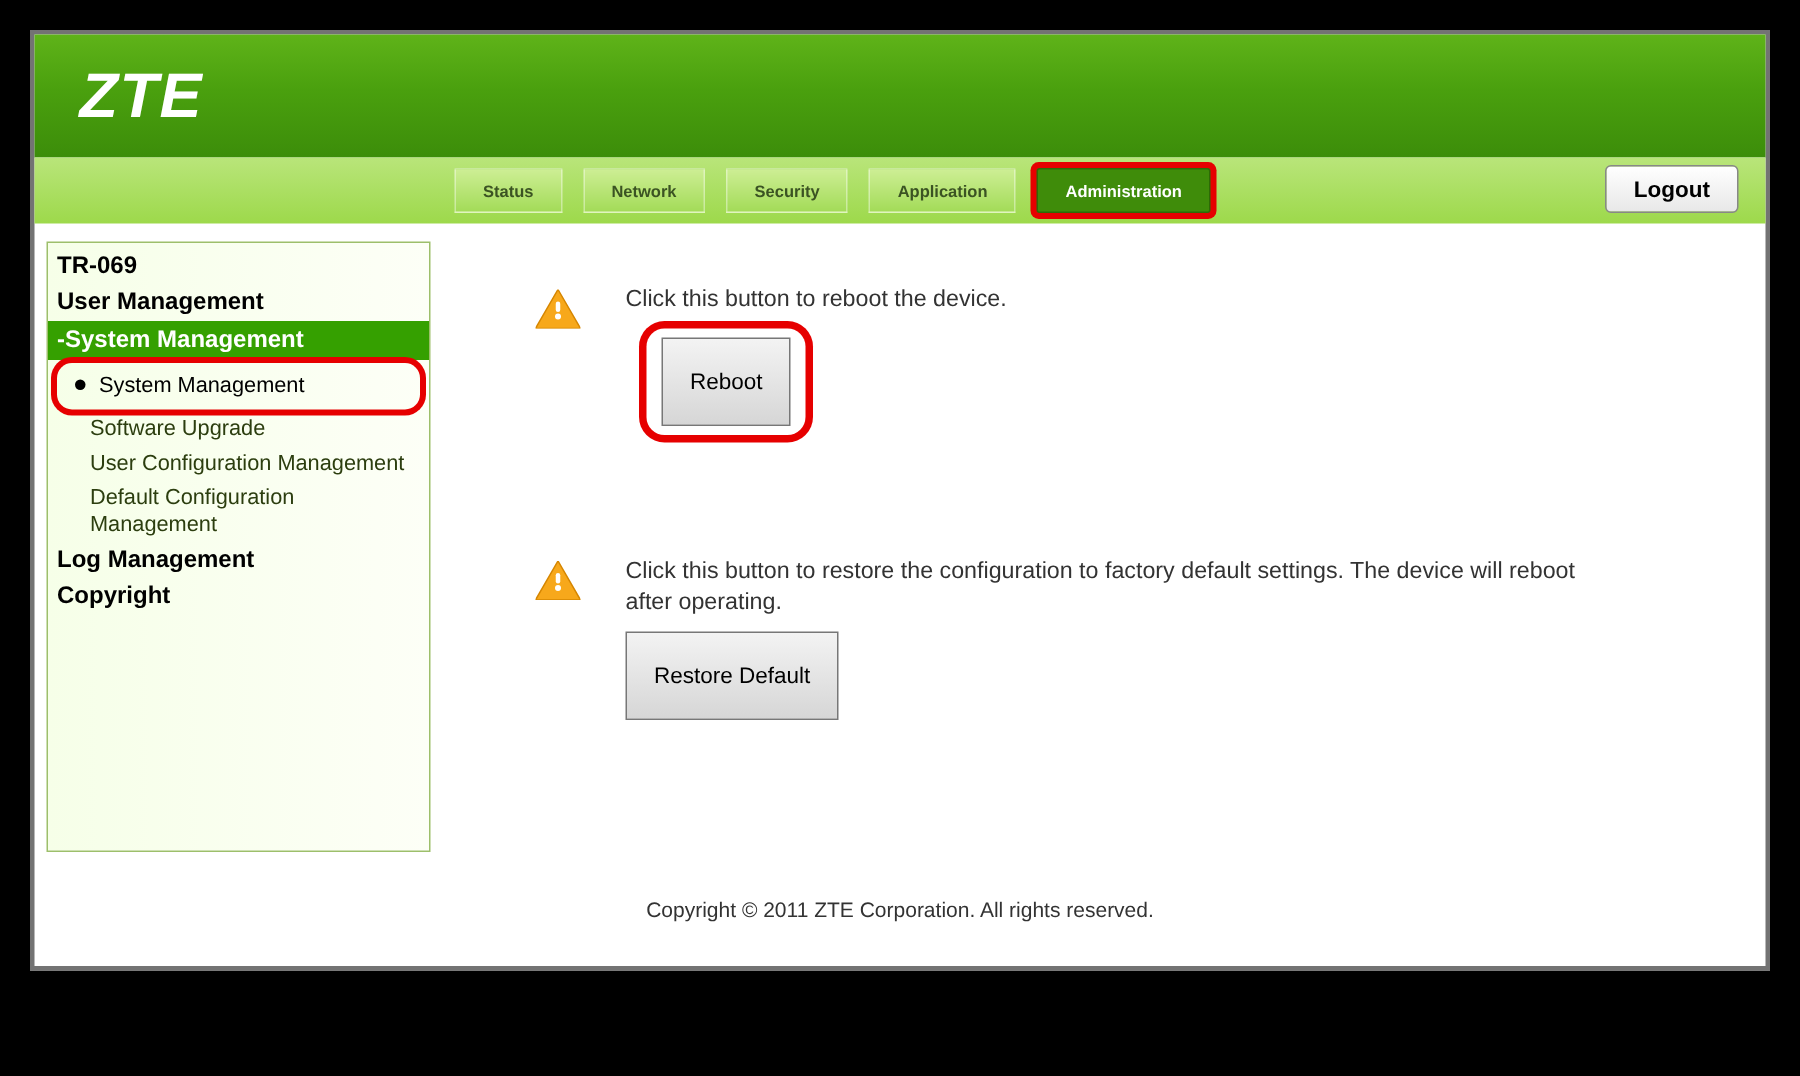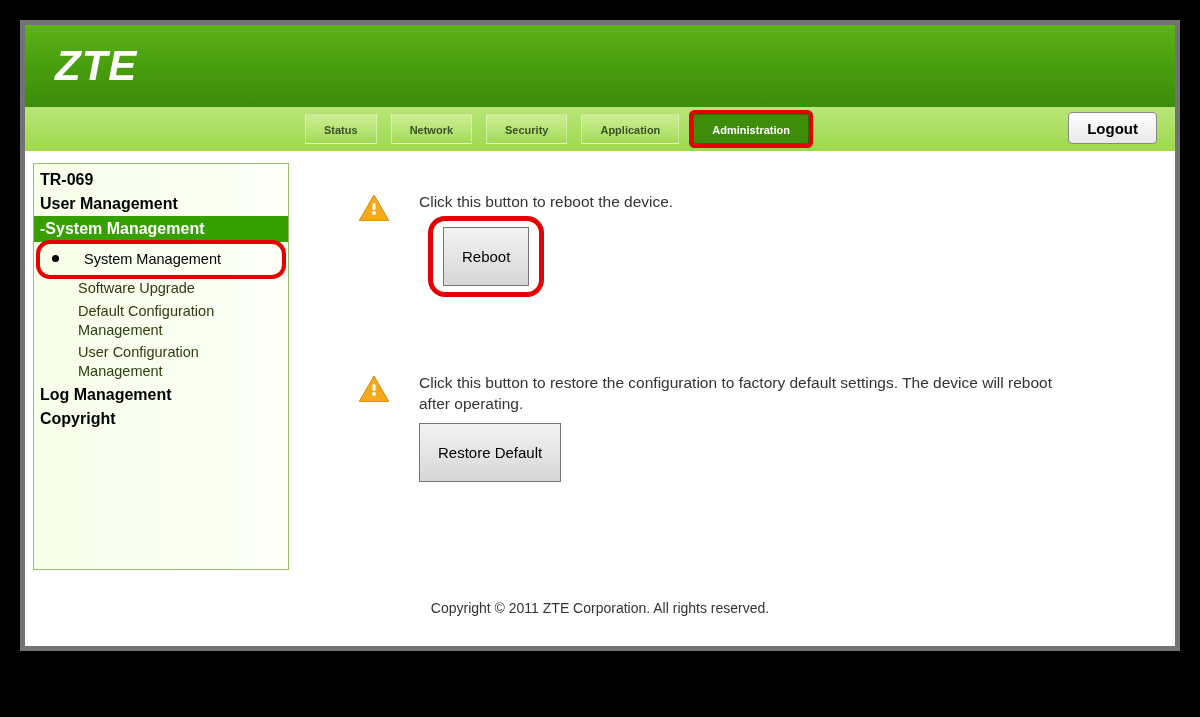--- a/index.html
+++ b/index.html
@@ -7,21 +7,21 @@
     font-family: Verdana, Arial, sans-serif;
     background: #000;
     display: flex;
     justify-content: center;
     align-items: flex-start;
     padding: 20px 10px;
   }
   .frame {
     width: 1160px;
     background: #fff;
-    border: 5px solid #737373;
+    border: 3px solid #737373;
   }
   .header {
     height: 82px;
     background: linear-gradient(to bottom, #5fb319 0%, #4aa00e 45%, #3c8d0a 100%);
     display: flex;
     align-items: center;
     padding-left: 30px;
   }
   .logo {
     color: #fff;
@@ -92,21 +92,21 @@
     cursor: pointer;
   }
   .side-h.section {
     background: #35a000;
     color: #fff;
     padding: 4px 6px;
   }
   .sub {
     font-size: 14.5px;
     color: #2c3e0f;
-    padding: 2px 6px 2px 44px;
+    padding: 2px 6px 2px 28px;
     cursor: pointer;
     line-height: 1.3;
   }
   .sub.active {
     color: #000;
     font-weight: normal;
     position: relative;
   }
   .sub.active::before {
     content: "";
@@ -181,22 +181,22 @@
   <div class="body-row">
     <div class="sidebar">
       <div class="side-h">TR-069</div>
       <div class="side-h">User Management</div>
       <div class="side-h section">-System Management</div>
 
       <div class="sub-wrap-highlight">
         <div class="sub active">System Management</div>
       </div>
       <div class="sub">Software Upgrade</div>
+      <div class="sub">User Configuration Management</div>
       <div class="sub">Default Configuration Management</div>
-      <div class="sub">User Configuration Management</div>
 
       <div class="side-h">Log Management</div>
       <div class="side-h">Copyright</div>
     </div>
 
     <div class="content">
       <div class="block">
         <div class="warn-icon">
           <svg viewBox="0 0 30 26">
               <polygon points="15,0 30,26 0,26" fill="#f7a81b" stroke="#d68600" stroke-width="1"></polygon>

